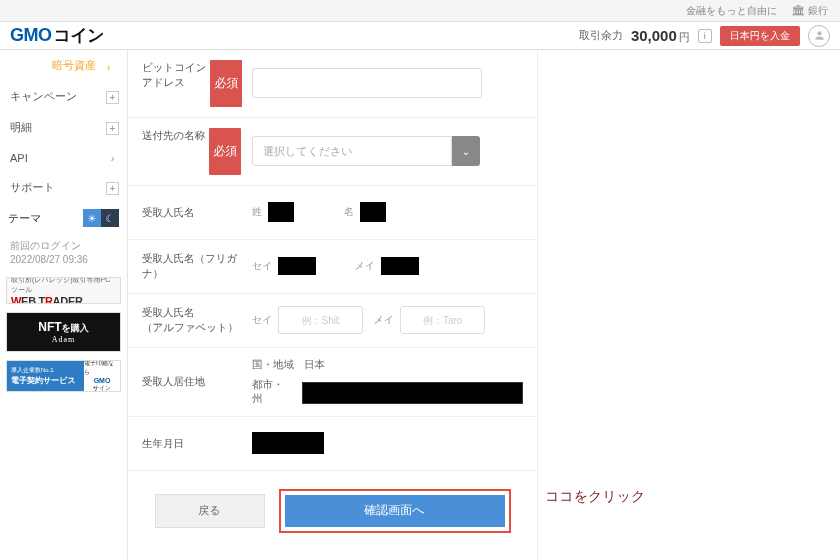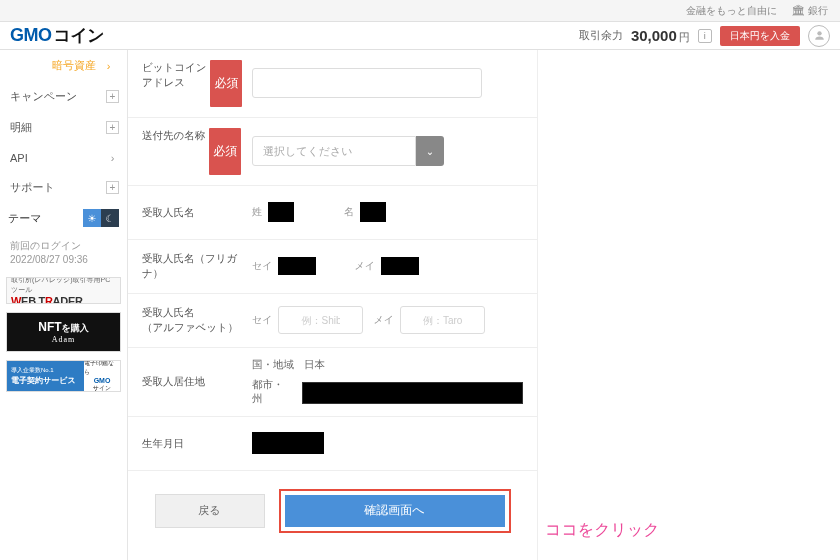--- a/index.html
+++ b/index.html
@@ -13,21 +13,21 @@
 .header-right { display: flex; align-items: center; gap: 8px; font-size: 11px; }
 .balance-label { color: #666; }
 .balance-amount { font-size: 15px; font-weight: bold; color: #333; }
 .balance-unit { font-size: 11px; color: #666; margin-left: 2px; }
 .info-btn { width: 14px; height: 14px; border: 1px solid #bbb; border-radius: 2px; display: flex; align-items: center; justify-content: center; font-size: 9px; color: #888; cursor: pointer; }
 .deposit-btn { background: #d9534f; color: #fff; padding: 3px 10px; border-radius: 2px; font-size: 10px; cursor: pointer; }
 .user-icon { width: 22px; height: 22px; border: 1.5px solid #bbb; border-radius: 50%; display: flex; align-items: center; justify-content: center; cursor: pointer; }
 .user-icon svg { width: 13px; height: 13px; fill: #bbb; }
 .container { display: flex; height: calc(100% - 50px); }
 .sidebar { width: 128px; border-right: 1px solid #e5e5e5; display: flex; flex-direction: column; overflow: hidden; }
-.nav-item { display: flex; align-items: center; justify-content: space-between; padding: 8px 8px 8px 10px; font-size: 11px; cursor: pointer; color: #555; }
+.nav-item { display: flex; align-items: flex-end; justify-content: space-between; padding: 8px 8px 8px 10px; font-size: 11px; cursor: pointer; color: #555; }
 .nav-item.active { justify-content: flex-end; color: #f5a623; padding-right: 12px; }
 .nav-item.active .arrow { color: #f5a623; margin-left: 6px; }
 .plus-icon, .arrow { width: 13px; height: 13px; border: 1px solid #ccc; display: flex; align-items: center; justify-content: center; font-size: 10px; color: #999; }
 .arrow { border: none; font-size: 11px; }
 .theme-item { display: flex; align-items: center; justify-content: space-between; padding: 6px 8px; font-size: 11px; gap: 12px; }
 .theme-toggle { display: flex; }
 .theme-toggle span { width: 18px; height: 18px; display: flex; align-items: center; justify-content: center; font-size: 10px; }
 .theme-toggle .sun { background: #4a90d9; color: #fff; }
 .theme-toggle .moon { background: #2c3e50; color: #fff; }
 .login-info { padding: 6px 10px; font-size: 10px; color: #999; line-height: 1.4; }
@@ -55,33 +55,33 @@
 .required-badge { background: #d9534f; color: #fff; font-size: 12px; padding: 15px 4px; border-radius: 1px; }
 .form-control { flex: 1; display: flex; align-items: center; gap: 10px; flex-wrap: wrap; }
 .input-box { border: 1px solid #ddd; background: #fff; height: 30px; border-radius: 3px; }
 .input-box.full { width: 230px; }
 .field-label { font-size: 10px; color: #999; }
 .black-box { background: #000; }
 .black-sm { width: 26px; height: 20px; }
 .black-md { width: 38px; height: 18px; }
 .black-lg { width: 72px; height: 22px; }
 .black-wide { width: 230px; height: 22px; border: 1px solid #333; margin-top: 3px; }
-.select-wrap { display: flex; width: 192px; }
+.select-wrap { display: flex; width: 228px; }
 .select-box { flex: 1; border: 1px solid #ddd; height: 30px; display: flex; align-items: center; padding: 0 10px; font-size: 11px; color: #aaa; border-radius: 3px 0 0 3px; }
 .select-arrow { width: 28px; height: 30px; background: #888; color: #fff; display: flex; align-items: center; justify-content: center; border-radius: 0 3px 3px 0; font-size: 10px; }
 .name-pair { display: flex; align-items: center; gap: 6px; }
 .text-input { border: 1px solid #ddd; height: 28px; width: 85px; padding: 0 22px; font-size: 10px; border-radius: 3px; }
 .text-input::placeholder { color: #ccc; }
 .residence-col { display: flex; flex-direction: column; gap: 6px; }
 .residence-line { display: flex; align-items: center; gap: 10px; font-size: 10.5px; color: #666; }
 .buttons-row { display: flex; align-items: center; justify-content: center; gap: 14px; padding: 18px 14px; }
 .btn-back { width: 110px; height: 34px; background: #f0f0f0; border: 1px solid #ddd; color: #666; font-size: 11px; display: flex; align-items: center; justify-content: center; cursor: pointer; }
 .btn-confirm-wrap { border: 2px solid #e74c3c; padding: 4px; position: relative; }
 .btn-confirm { width: 220px; height: 32px; background: #4a90d9; color: #fff; font-size: 12px; display: flex; align-items: center; justify-content: center; cursor: pointer; }
-.annotation { position: absolute; left: 545px; top: 520px; color: #ec4899; font-size: 16px; font-weight: 500; }
+.annotation { position: absolute; left: 545px; top: 488px; color: #7f1d1d; font-size: 14px; font-weight: 500; }
 </style>
 </head>
 <body>
 
 <div class="topbar">
   <span>金融をもっと自由に</span>
   <span><span class="bank-icon">🏛</span> <span>銀行</span></span>
 </div>
 
 <div class="header">

